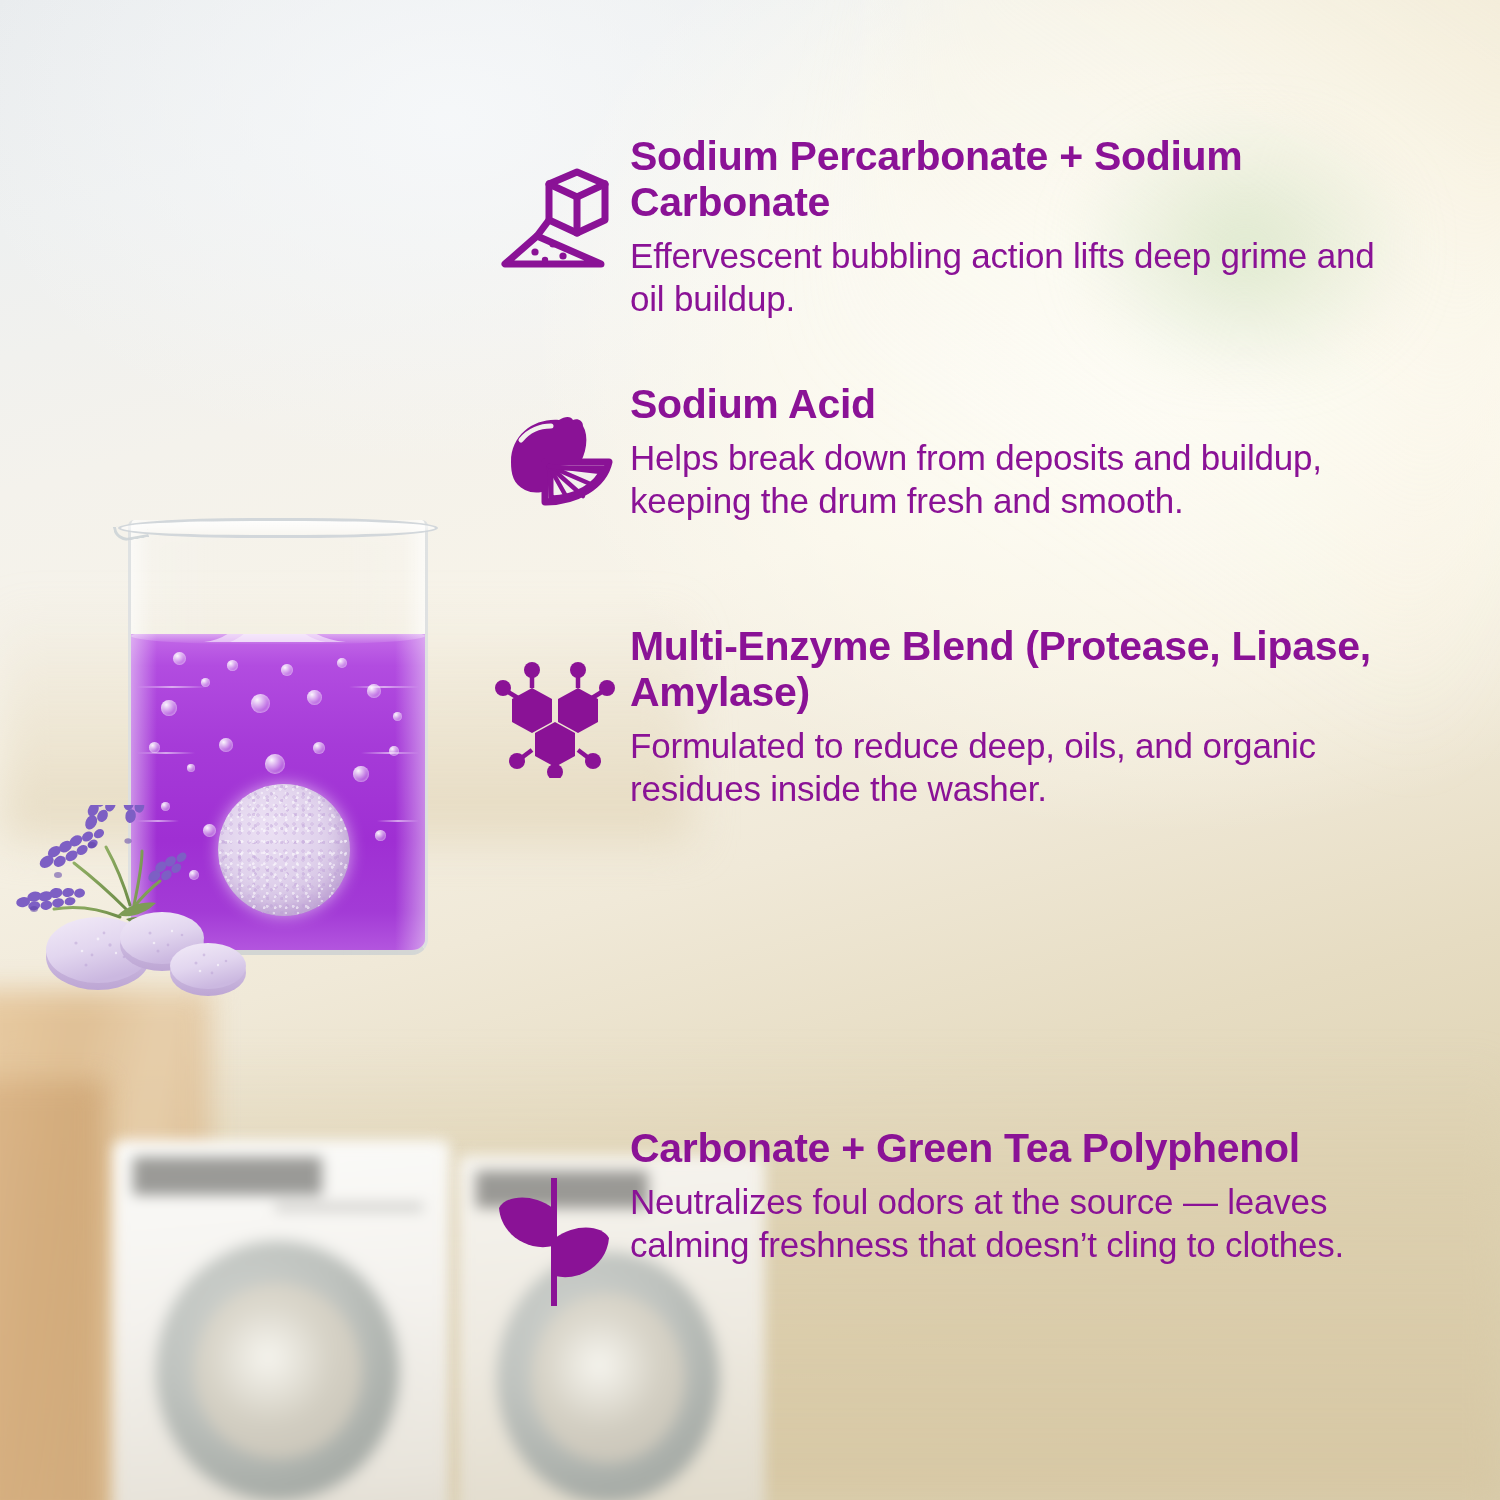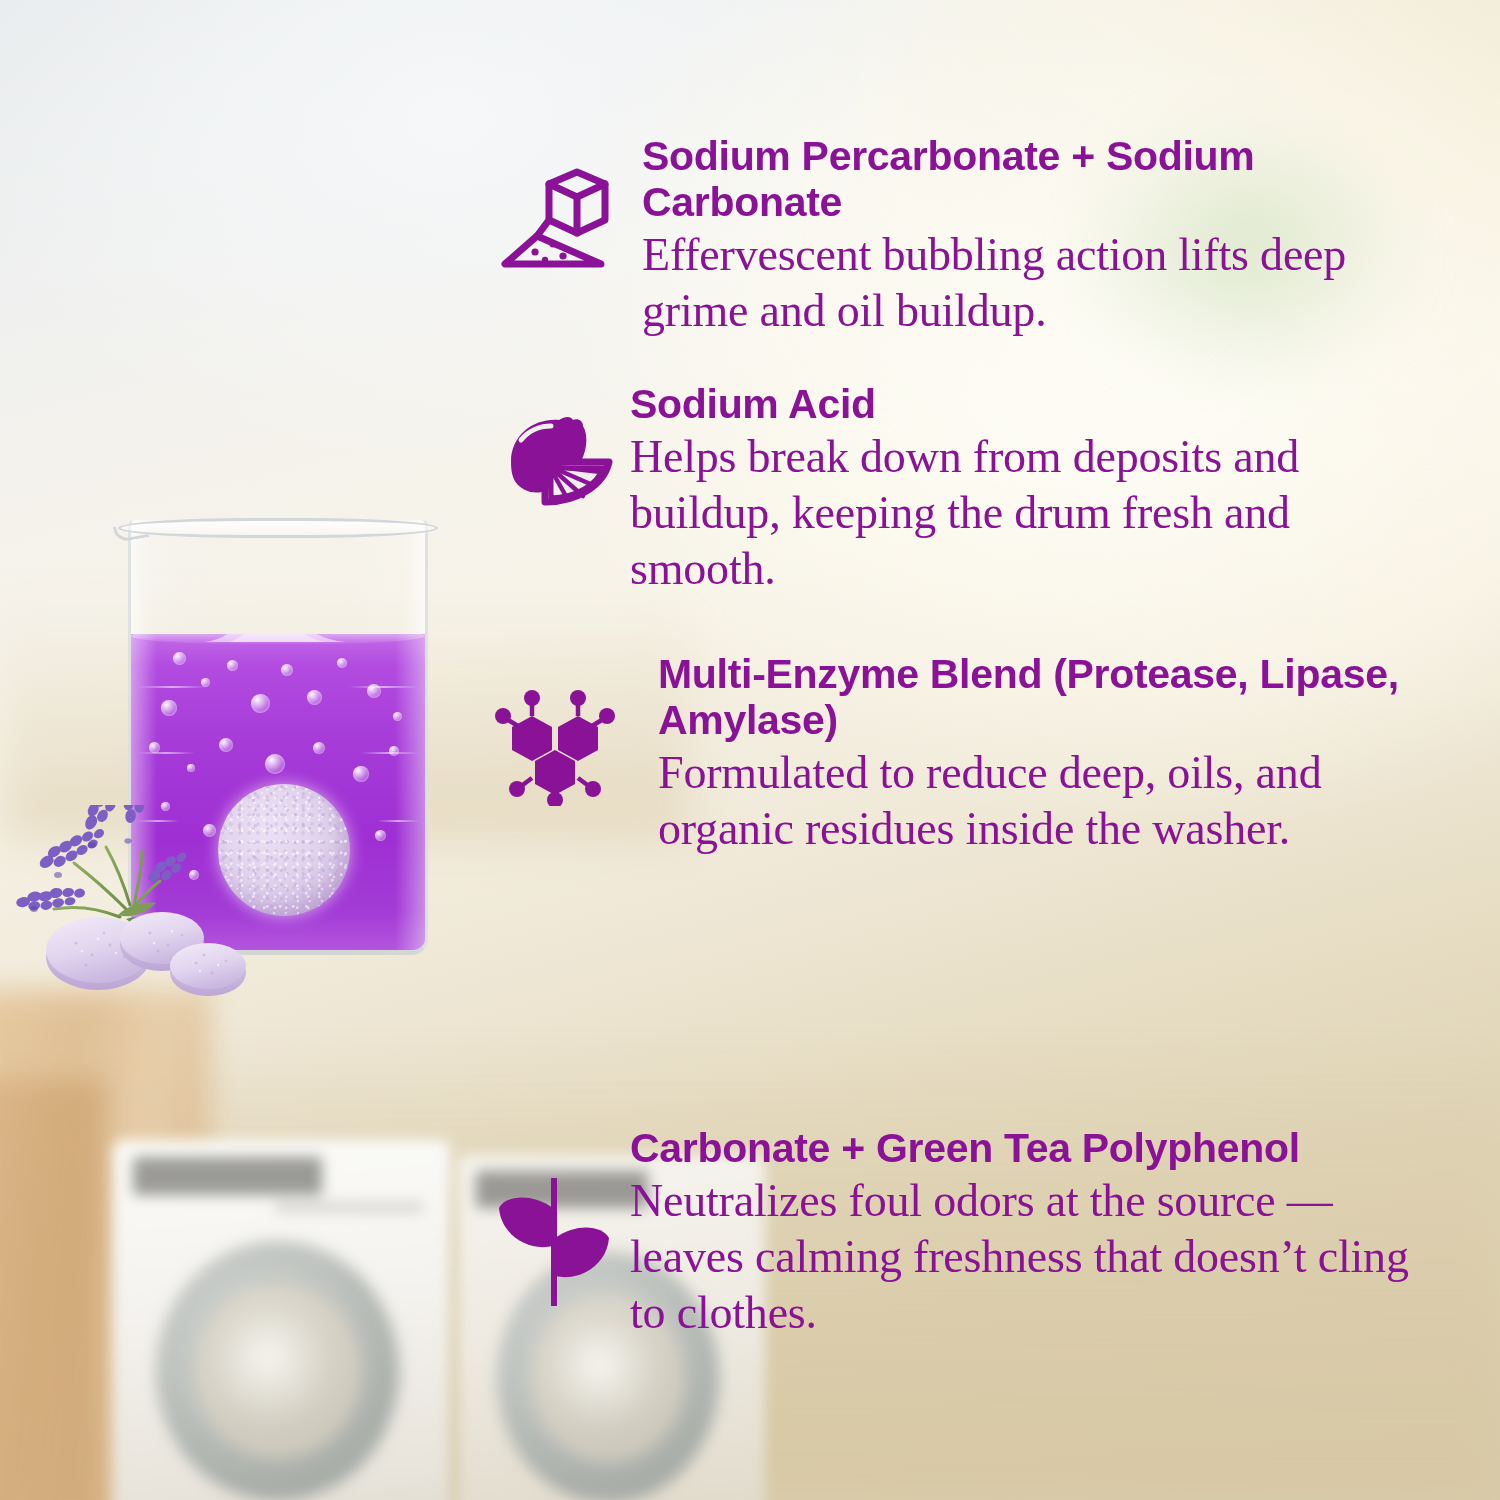--- a/index.html
+++ b/index.html
@@ -226,31 +226,30 @@
   .f-text{ flex:1 1 auto; padding-top:2px; }
   .f-title{
     color:#8a1296;
     font-weight:bold;
     font-size:41px;
     line-height:1.12;
     letter-spacing:-.3px;
   }
   .f-desc{
     color:#8a1296;
-    font-size:46px;
+    font-size:35px;
     line-height:1.22;
     letter-spacing:-.2px;
-    margin-top:1px;
-    font-family:Liberation Serif, serif;
-  }
-
-  
-  #feat-0{ top:132px;gap:12px; }
+    margin-top:9px;
+  }
+
+  
+  #feat-0{ top:132px; }
   #feat-1{ top:380px; }
-  #feat-2{ top:650px;gap:28px; }
+  #feat-2{ top:622px; }
   #feat-3{ top:878px; }
   #feat-4{ top:1124px; }
 
   
   #feat-0 .f-icon{ align-self:flex-start; padding-top:32px; }
   #feat-1 .f-icon{ align-self:flex-start; padding-top:30px; }
   #feat-2 .f-icon{ align-self:flex-start; padding-top:38px; }
   #feat-3 .f-icon{ align-self:flex-start; padding-top:34px; }
   #feat-4 .f-icon{ align-self:flex-start; padding-top:52px; }
 </style>

